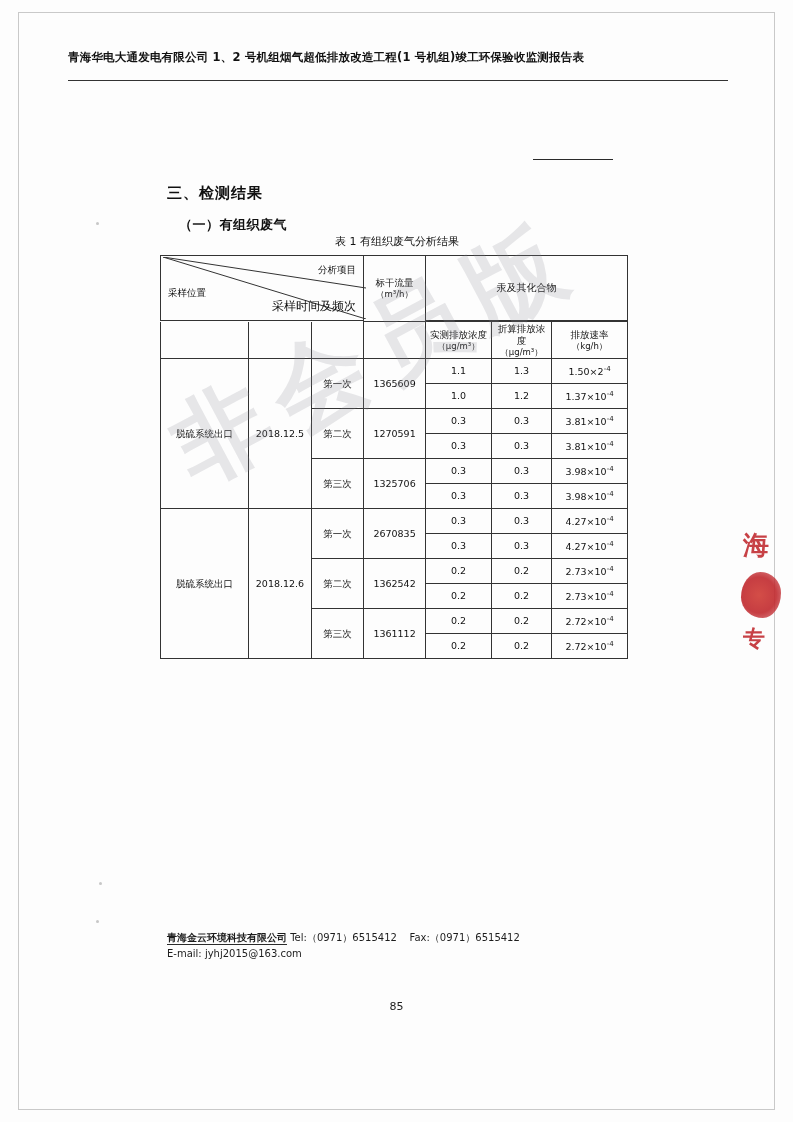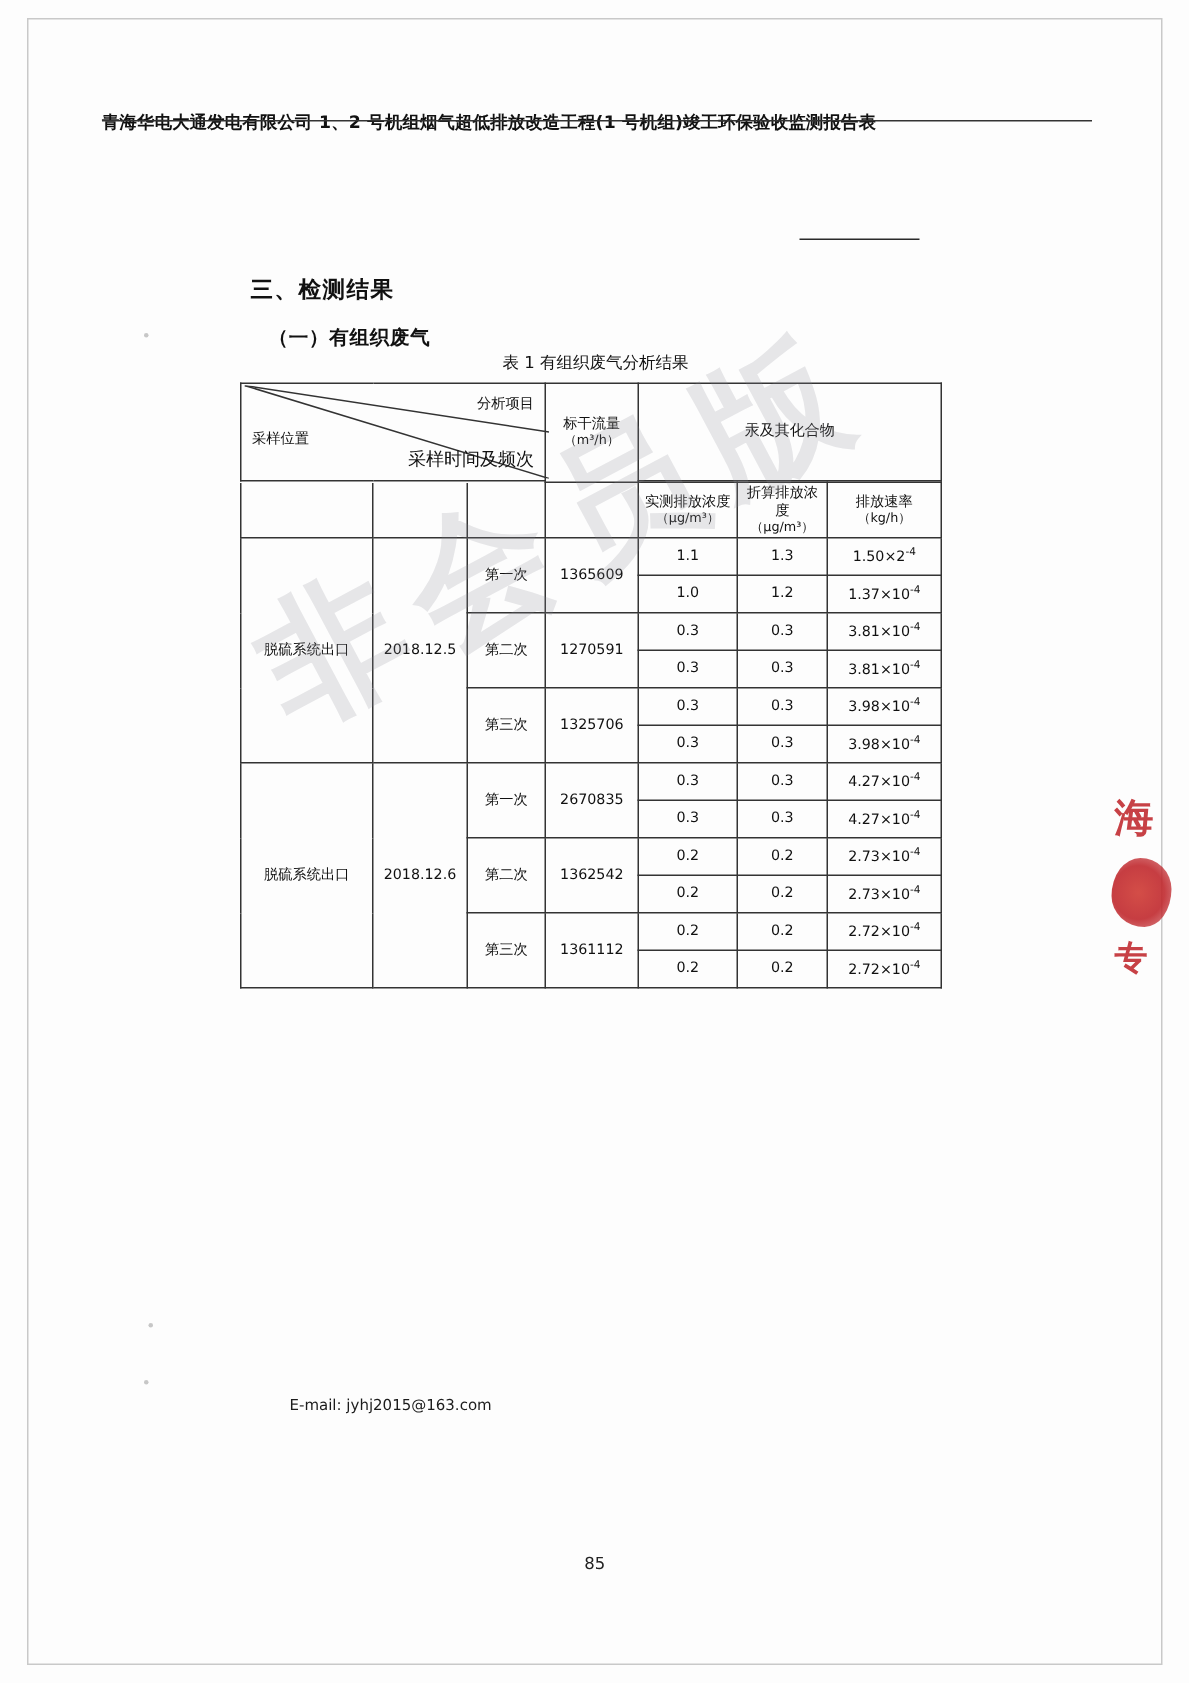--- a/index.html
+++ b/index.html
@@ -35,21 +35,20 @@
   .doc-header {
     position: absolute;
     left: 68px;
     top: 50px;
     width: 660px;
     font-size: 11.5px;
     font-weight: bold;
     letter-spacing: 0.2px;
     color: #111;
     white-space: nowrap;
-    margin-top: 24px;
   }
   .header-rule {
     position: absolute;
     left: 68px;
     top: 80px;
     width: 660px;
     border-top: 1.4px solid #333;
   }
 
   
@@ -232,27 +231,26 @@
     font-size: 10px;
     color: #1c1c1c;
     line-height: 1.55;
   }
   .footer-contact .cn {
     font-weight: bold;
     border-bottom: 1px solid #2b2b2b;
     padding-bottom: 1px;
   }
   .footer-contact .em {
-    margin-left: 26px;
   }
 
   .page-number {
     position: absolute;
     left: 0;
-    top: 1036px;
+    top: 1000px;
     width: 793px;
     text-align: center;
     font-size: 11px;
     color: #222;
   }
 
   
   .speck {
     position: absolute;
     background: #9a9a9a;
@@ -419,20 +417,26 @@
 
   <div class="watermark">非会员版</div>
 
   <div class="seal">
     <span class="s-char s1">海</span>
     <span class="s-blob"></span>
     <span class="s-char s3">专</span>
   </div>
 
   <div class="footer-contact">
+    <div>
+      <span class="cn">青海金云环境科技有限公司</span>
+      <span>Tel:（0971）6515412</span>
+      &nbsp;&nbsp;
+      <span>Fax:（0971）6515412</span>
+    </div>
     <div class="em">E-mail: jyhj2015@163.com</div>
   </div>
 
   <div class="page-number">85</div>
 
   <div class="speck" style="left:96px; top:222px; width:3px; height:3px;"></div>
   <div class="speck" style="left:99px; top:882px; width:3px; height:3px;"></div>
   <div class="speck" style="left:96px; top:920px; width:3px; height:3px;"></div>
 
 </div>

